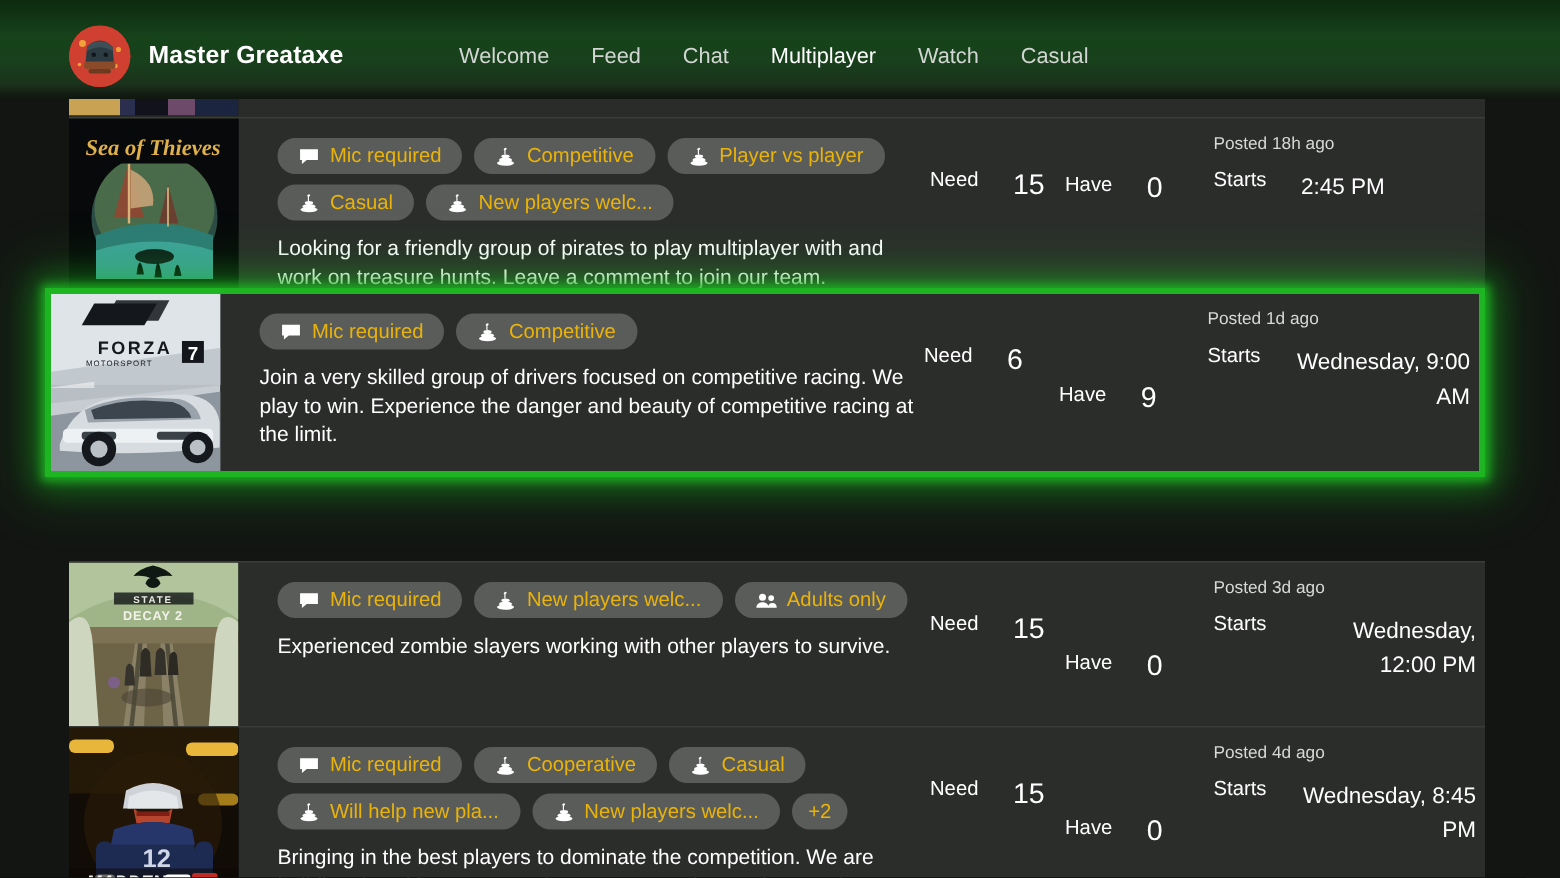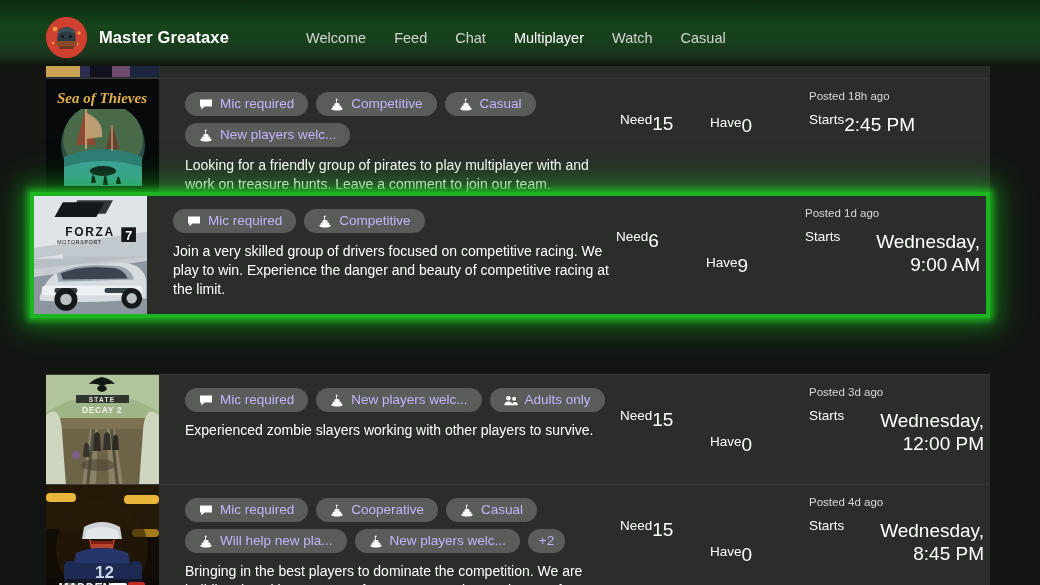--- a/index.html
+++ b/index.html
@@ -173,21 +173,21 @@
     margin-bottom: 9px;
   }
   .pill {
     display: inline-flex;
     align-items: center;
     gap: 7px;
     height: 24px;
     padding: 0 14px;
     border-radius: 12px;
     background: #5a5c5a;
-    color: #c4b5fd;
+    color: #eab308;
     font-size: 13.5px;
     line-height: 1;
     white-space: nowrap;
     cursor: default;
   }
   .pill.more { padding: 0 11px; }
   .pill .pi { display: inline-flex; width: 14px; height: 13px; flex: none; }
   .pill .pi svg { width: 100%; height: 100%; display: block; }
 
   .desc {
@@ -230,23 +230,24 @@
     color: #ffffff;
     line-height: 1;
     margin-bottom: 7px;
     white-space: nowrap;
   }
   .stat-value {
     font-size: 19px;
     color: #ffffff;
     line-height: 21px;
     white-space: nowrap;
+    margin-left: 23px;
   }
   .stat-starts .stat-value {
-    font-size: 19px;
+    font-size: 15px;
     line-height: 23px;
     white-space: normal;
     max-width: 160px;
   }
 </style>
 </head>
 <body>
 
 <div id="app">
 
@@ -338,20 +339,31 @@
               </span>
               <span class="pill">
                 <span class="pi">
                   <svg viewBox="0 0 16 15">
                     <path d="M7.1 1.2a1 1 0 0 1 1.8 0c0 .6-.4 1-.9 1.3v3.3h-0.9V2.5C6.6 2.2 6.2 1.8 7.1 1.2z" fill="#ffffff"></path>
                     <ellipse cx="8" cy="7.2" rx="3.2" ry="1.5" fill="#ffffff"></ellipse>
                     <ellipse cx="8" cy="10" rx="5" ry="1.9" fill="#ffffff"></ellipse>
                     <ellipse cx="8" cy="12.4" rx="6.6" ry="2.1" fill="#ffffff"></ellipse>
                   </svg>
                 </span>
+                <span>Player vs player</span>
+              </span>
+              <span class="pill">
+                <span class="pi">
+                  <svg viewBox="0 0 16 15">
+                    <path d="M7.1 1.2a1 1 0 0 1 1.8 0c0 .6-.4 1-.9 1.3v3.3h-0.9V2.5C6.6 2.2 6.2 1.8 7.1 1.2z" fill="#ffffff"></path>
+                    <ellipse cx="8" cy="7.2" rx="3.2" ry="1.5" fill="#ffffff"></ellipse>
+                    <ellipse cx="8" cy="10" rx="5" ry="1.9" fill="#ffffff"></ellipse>
+                    <ellipse cx="8" cy="12.4" rx="6.6" ry="2.1" fill="#ffffff"></ellipse>
+                  </svg>
+                </span>
                 <span>Casual</span>
               </span>
               <span class="pill">
                 <span class="pi">
                   <svg viewBox="0 0 16 15">
                     <path d="M7.1 1.2a1 1 0 0 1 1.8 0c0 .6-.4 1-.9 1.3v3.3h-0.9V2.5C6.6 2.2 6.2 1.8 7.1 1.2z" fill="#ffffff"></path>
                     <ellipse cx="8" cy="7.2" rx="3.2" ry="1.5" fill="#ffffff"></ellipse>
                     <ellipse cx="8" cy="10" rx="5" ry="1.9" fill="#ffffff"></ellipse>
                     <ellipse cx="8" cy="12.4" rx="6.6" ry="2.1" fill="#ffffff"></ellipse>
                   </svg>

